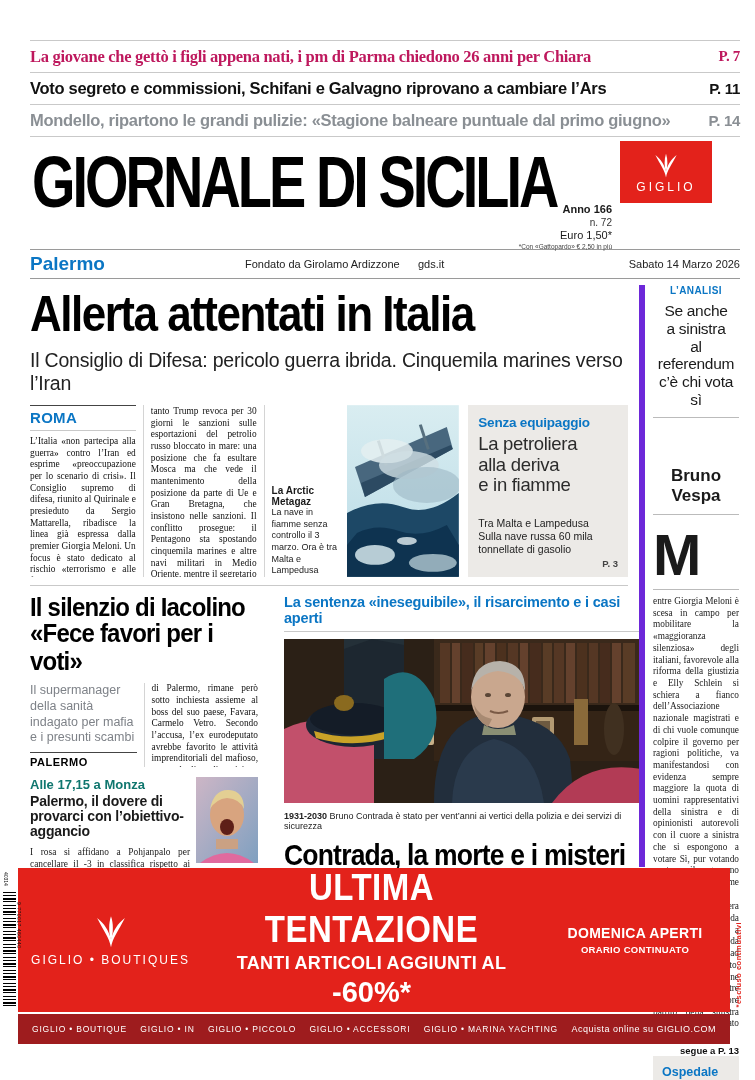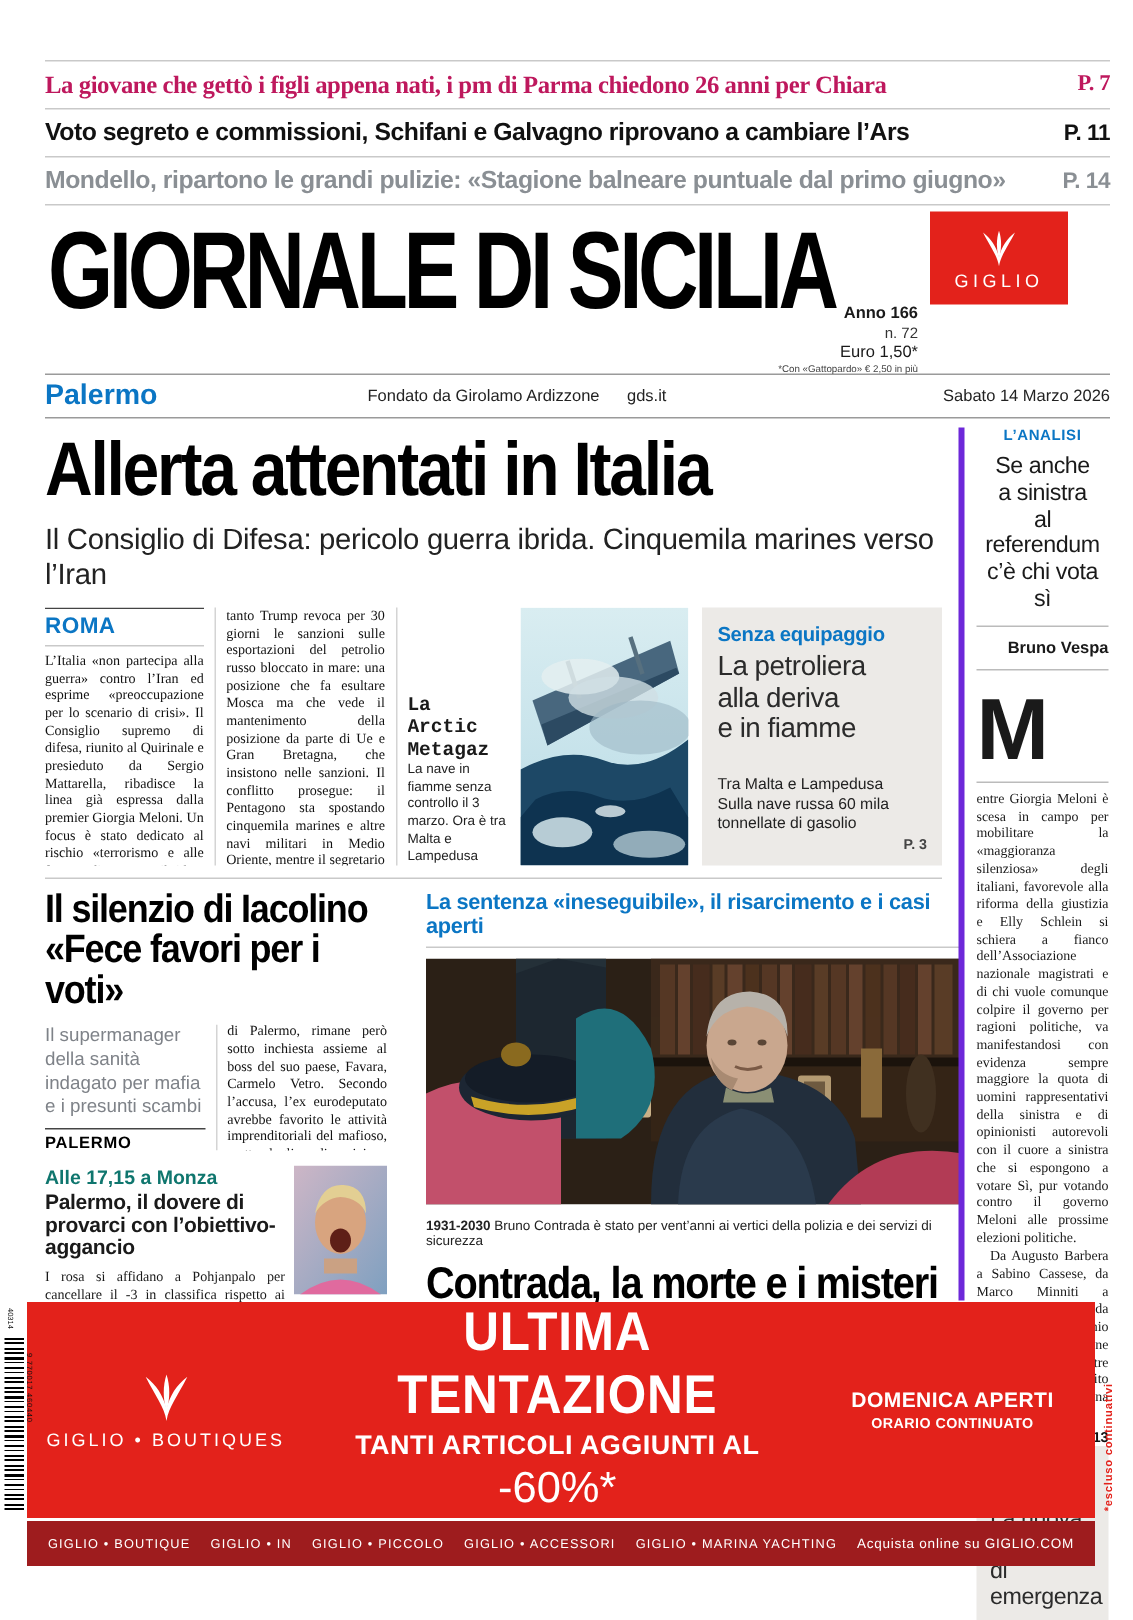--- a/index.html
+++ b/index.html
@@ -31,37 +31,37 @@
   .edition { display:flex; align-items:center; height:30px; border-top:1px solid #9a9a9a;
     border-bottom:1px solid #9a9a9a; font-size:11px; color:#222; }
   .edition .ed-name { color:#0b76c4; font-weight:bold; font-size:19px; width:215px; }
   .edition .ed-found { width:173px; }
   .edition .ed-site { flex:1; }
   .edition .ed-date { text-align:right; }
 
   
   .main { display:flex; margin-top:6px; height:582px; }
   .left-main { width:598px; }
-  .rail { width:100px; margin-left:11px; border-left:4px solid #6d28d9; padding-left:8px;
+  .rail { width:100px; margin-left:11px; border-left:6px solid #6d28d9; padding-left:8px;
     display:flex; flex-direction:column; height:100%; }
 
   .lead-hl { font-size:44px; font-weight:900; letter-spacing:-1.5px;
     transform:scale(1,1.15); transform-origin:left top; color:#000; }
   .lead-sub { font-size:19.5px; color:#222; margin-top:14px; letter-spacing:-0.2px; }
 
   .lead-row { display:flex; margin-top:10px; height:172px; }
   .txtcol { width:106px; overflow:hidden; }
   .coldiv { width:1px; background:#d4d4d4; margin:0 7px; }
   .kicker { color:#0b76c4; font-weight:bold; font-size:15px; border-top:1.5px solid #444;
     border-bottom:1px solid #c9c9c9; padding:3px 0 4px; margin-bottom:5px; letter-spacing:0.3px; }
   .body-txt { font-family:"Liberation Serif", serif; font-size:9.4px; line-height:1.24;
     text-align:justify; color:#111; }
 
   .cap-col { width:70px; display:flex; flex-direction:column; justify-content:flex-end; overflow:hidden; }
-  .cap-b { font-weight:bold; font-size:13px;font-family:Liberation Mono, monospace; }
+  .cap-b { font-weight:bold; font-size:10px; }
   .cap-t { font-size:9px; line-height:1.3; color:#222; }
   .photo-ship { width:112px; height:172px; margin-left:6px; }
 
   .gray-box { background:#eceae7; padding:10px 10px 8px; width:160px; margin-left:9px;
     display:flex; flex-direction:column; }
   .gray-box .gb-kick { color:#0b76c4; font-weight:bold; font-size:13.5px; letter-spacing:-0.2px; }
   .gray-box .gb-title { font-size:18.5px; color:#2b2b2b; line-height:1.12; margin-top:4px; white-space:pre-line; letter-spacing:-0.3px; }
   .gray-box .gb-text { font-size:10.5px; color:#222; margin-top:auto; line-height:1.25; white-space:pre-line; }
   .gray-box .gb-pg { text-align:right; font-weight:bold; font-size:9.5px; color:#444; margin-top:2px; }
 
@@ -96,42 +96,42 @@
   .con-cap { font-size:9px; color:#222; margin-top:4px; }
   .con-cap b { font-size:9px; }
   .con-hl { font-size:26.5px; font-weight:800; letter-spacing:-0.8px; line-height:1.0; margin-top:9px;
     transform:scale(1,1.12); transform-origin:left top; color:#000; }
   .con-sub { font-size:13px; color:#222; margin-top:12px; letter-spacing:-0.2px; }
 
   
   .an-kick { color:#0b76c4; font-weight:bold; font-size:10px; text-align:center; letter-spacing:0.4px; }
   .an-title { font-size:15.5px; color:#1a1a1a; text-align:center; line-height:1.15; margin-top:6px; white-space:pre-line; letter-spacing:-0.3px; }
   .an-rule { border-top:1px solid #bbb; margin:8px 0; }
-  .an-author { font-weight:bold; font-size:11px; text-align:right; }
+  .an-author { font-weight:bold; font-size:17px; text-align:center;margin-top:40px; }
   .an-drop { font-size:58px; font-weight:900; line-height:0.9; padding:6px 0 8px;
     border-bottom:1px solid #bbb; margin-bottom:6px; }
   .an-body { font-family:"Liberation Serif",serif; font-size:9.3px; line-height:1.26; text-align:justify; }
   .an-body.p2 { text-indent:9px; margin-top:1px; }
   .an-more { font-weight:bold; font-size:9.5px; text-align:right; color:#111; margin-top:3px; }
   .hosp { background:#eceae7; padding:9px 9px 7px; margin-top:auto; }
   .hosp .h-kick { color:#0b76c4; font-weight:bold; font-size:12.5px; }
   .hosp .h-title { font-size:15.5px; color:#2b2b2b; line-height:1.12; margin-top:3px; white-space:pre-line; letter-spacing:-0.3px; }
   .hosp .h-by { text-align:left; font-size:9px; margin-top:6px; }
   .hosp .h-by .by { font-weight:bold; }
   .hosp .h-by .pp { font-weight:bold; color:#444; }
 
   
   .ad-wrap { position:absolute; left:18px; right:25px; top:868px; }
   .ad { background:#e3221b; height:144px; display:flex; align-items:center; color:#fff; position:relative; }
   .ad-brand { width:185px; display:flex; flex-direction:column; align-items:center; justify-content:center; }
   .ad-brand .b-txt { font-size:12px; letter-spacing:2px; margin-top:4px; }
   .ad-center { flex:1; text-align:center; }
   .ad-title { font-size:33px; font-weight:bold; letter-spacing:0.5px; transform:scale(1,1.1); }
   .ad-line2 { font-size:18px; font-weight:bold; margin-top:6px; letter-spacing:0.3px; }
-  .ad-disc { font-size:29px; font-weight:normal; margin-top:2px; }
+  .ad-disc { font-size:29px; font-weight:bold; margin-top:2px; }
   .ad-right { width:190px; text-align:center; }
   .ad-r1 { font-weight:bold; font-size:14px; letter-spacing:0.3px; }
   .ad-r2 { font-weight:bold; font-size:9.5px; margin-top:3px; letter-spacing:0.3px; }
   .ad-note { position:absolute; right:-13px; bottom:4px; color:#e3221b; font-size:7.5px; font-weight:bold;
     writing-mode:vertical-rl; transform:rotate(180deg); letter-spacing:0.5px; }
   .ad-footer { background:#9e1c1e; height:30px; margin-top:2px; display:flex; align-items:center;
     justify-content:space-between; padding:0 14px; color:#fff; }
   .ad-footer .fi { font-size:8.5px; letter-spacing:0.8px; }
   .ad-footer .fr { font-size:9px; letter-spacing:0.5px; }
 

